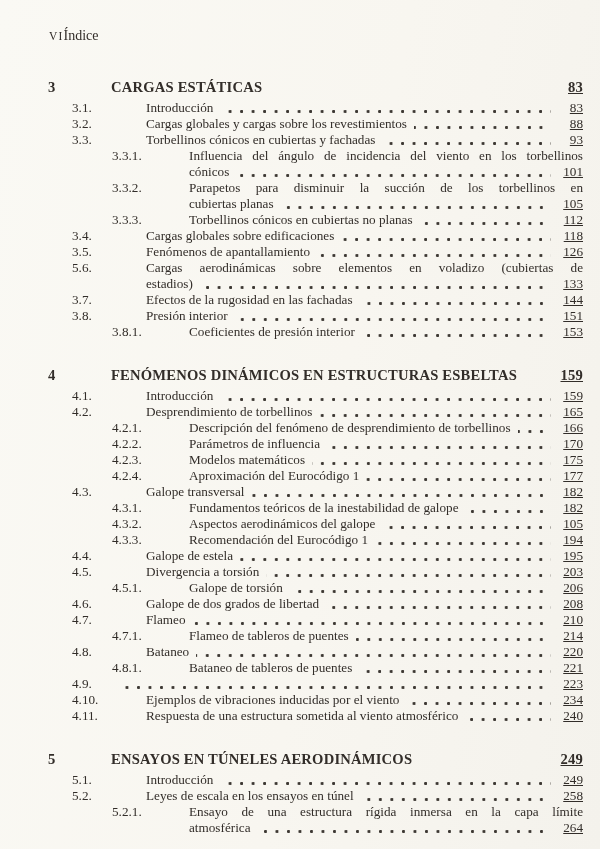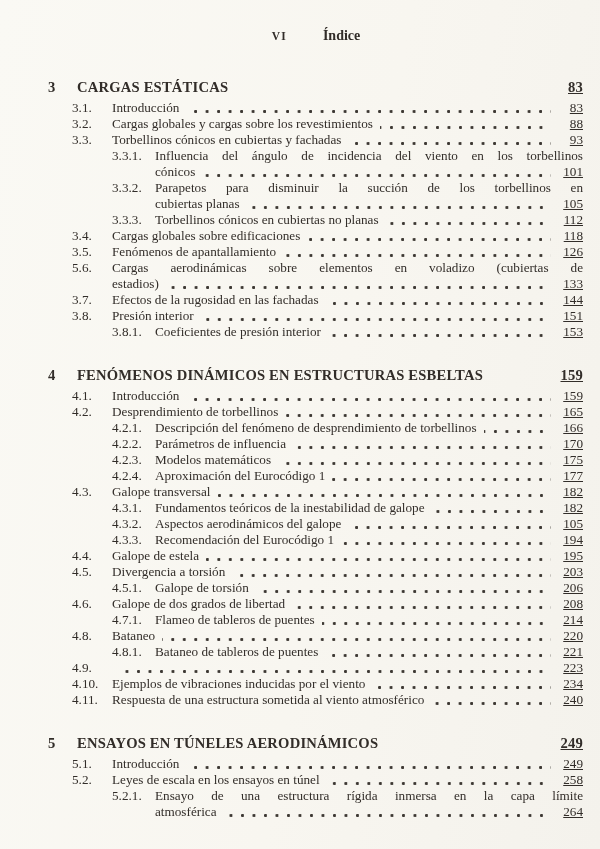--- a/index.html
+++ b/index.html
@@ -12,26 +12,25 @@
   .page {
     position: relative;
     width: 600px; height: 849px;
     background: linear-gradient(100deg, #faf9f4 0%, #f8f6f0 55%, #f4f2ec 100%);
     color: #322d29;
   }
   .header {
     position: absolute;
     left: 49px; right: 17px; top: 28px;
     display: flex;
-    justify-content: center;
+    justify-content: flex-start;
     align-items: baseline;
-    font-weight: bold;
   }
   .folio   { font-size: 11.5px; letter-spacing: 1.2px; }
-  .running { font-size: 14px; margin-left: 36px; }
+  .running { font-size: 14px; }
 
   .toc {
     position: absolute;
     left: 48px; right: 17px; top: 72px;
   }
   .row {
     display: flex;
     align-items: baseline;
     font-size: 13.2px;
     line-height: 16px;
@@ -45,21 +44,21 @@
     line-height: 19px;
     letter-spacing: 0.2px;
   }
   .row.chapter:first-child { margin-top: 6px; }
 
   .num { flex: 0 0 auto; }
   .chapter .num { width: 29px; }
   .sec .num     { margin-left: 24px; width: 40px; }
   .sub .num     { margin-left: 64px; width: 43px; font-family: Liberation Serif, serif; }
 
-  .title { flex: 0 1 auto; }
+  .title { flex: 0 1 auto; margin-left: 34px; }
   .title.just {
     flex: 1 1 auto;
     white-space: normal;
     text-align: justify;
     text-align-last: justify;
     overflow: hidden;
     max-height: 16px;
   }
 
   .spacer { flex: 1 1 8px; }
@@ -262,20 +261,26 @@
         <span class="title">Galope de torsión</span>
         <span class="leader"></span>
         <span class="pg">206</span>
       </div>
       <div class="row sec">
         <span class="num">4.6.</span>
         <span class="title">Galope de dos grados de libertad</span>
         <span class="leader"></span>
         <span class="pg">208</span>
       </div>
+      <div class="row sec">
+        <span class="num">4.7.</span>
+        <span class="title">Flameo</span>
+        <span class="leader"></span>
+        <span class="pg">210</span>
+      </div>
       <div class="row sub">
         <span class="num">4.7.1.</span>
         <span class="title">Flameo de tableros de puentes</span>
         <span class="leader"></span>
         <span class="pg">214</span>
       </div>
       <div class="row sec">
         <span class="num">4.8.</span>
         <span class="title">Bataneo</span>
         <span class="leader"></span>

